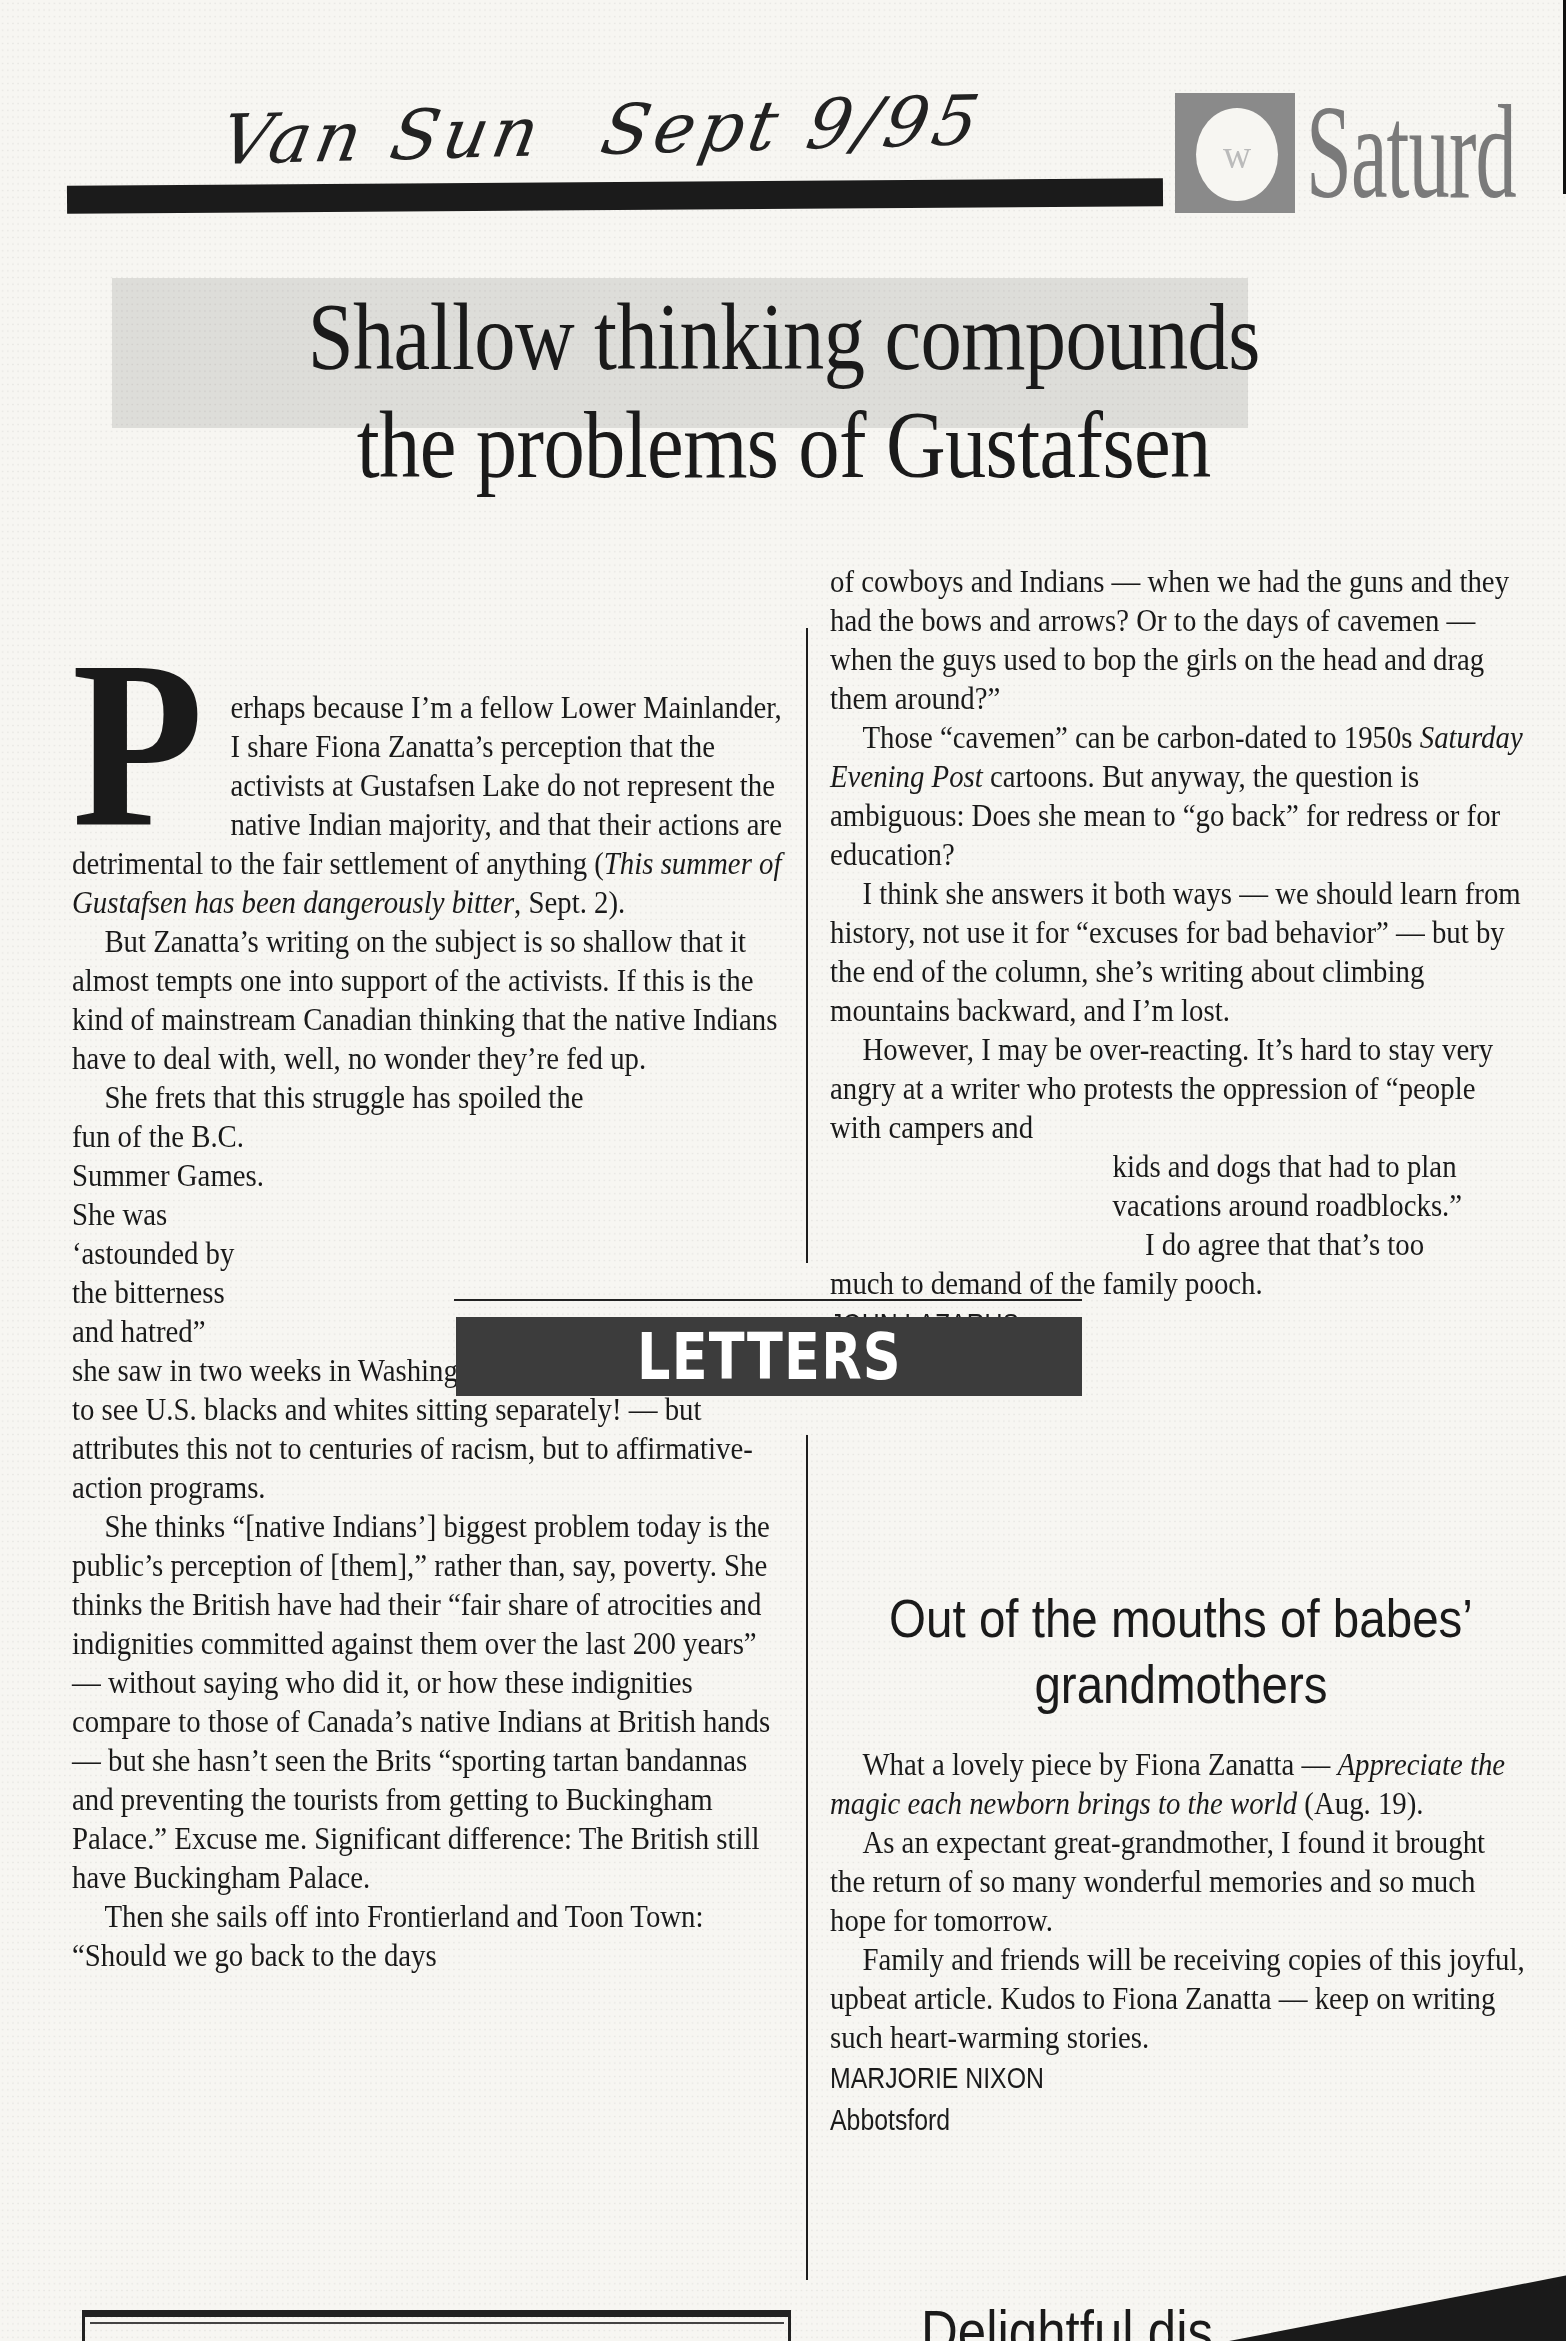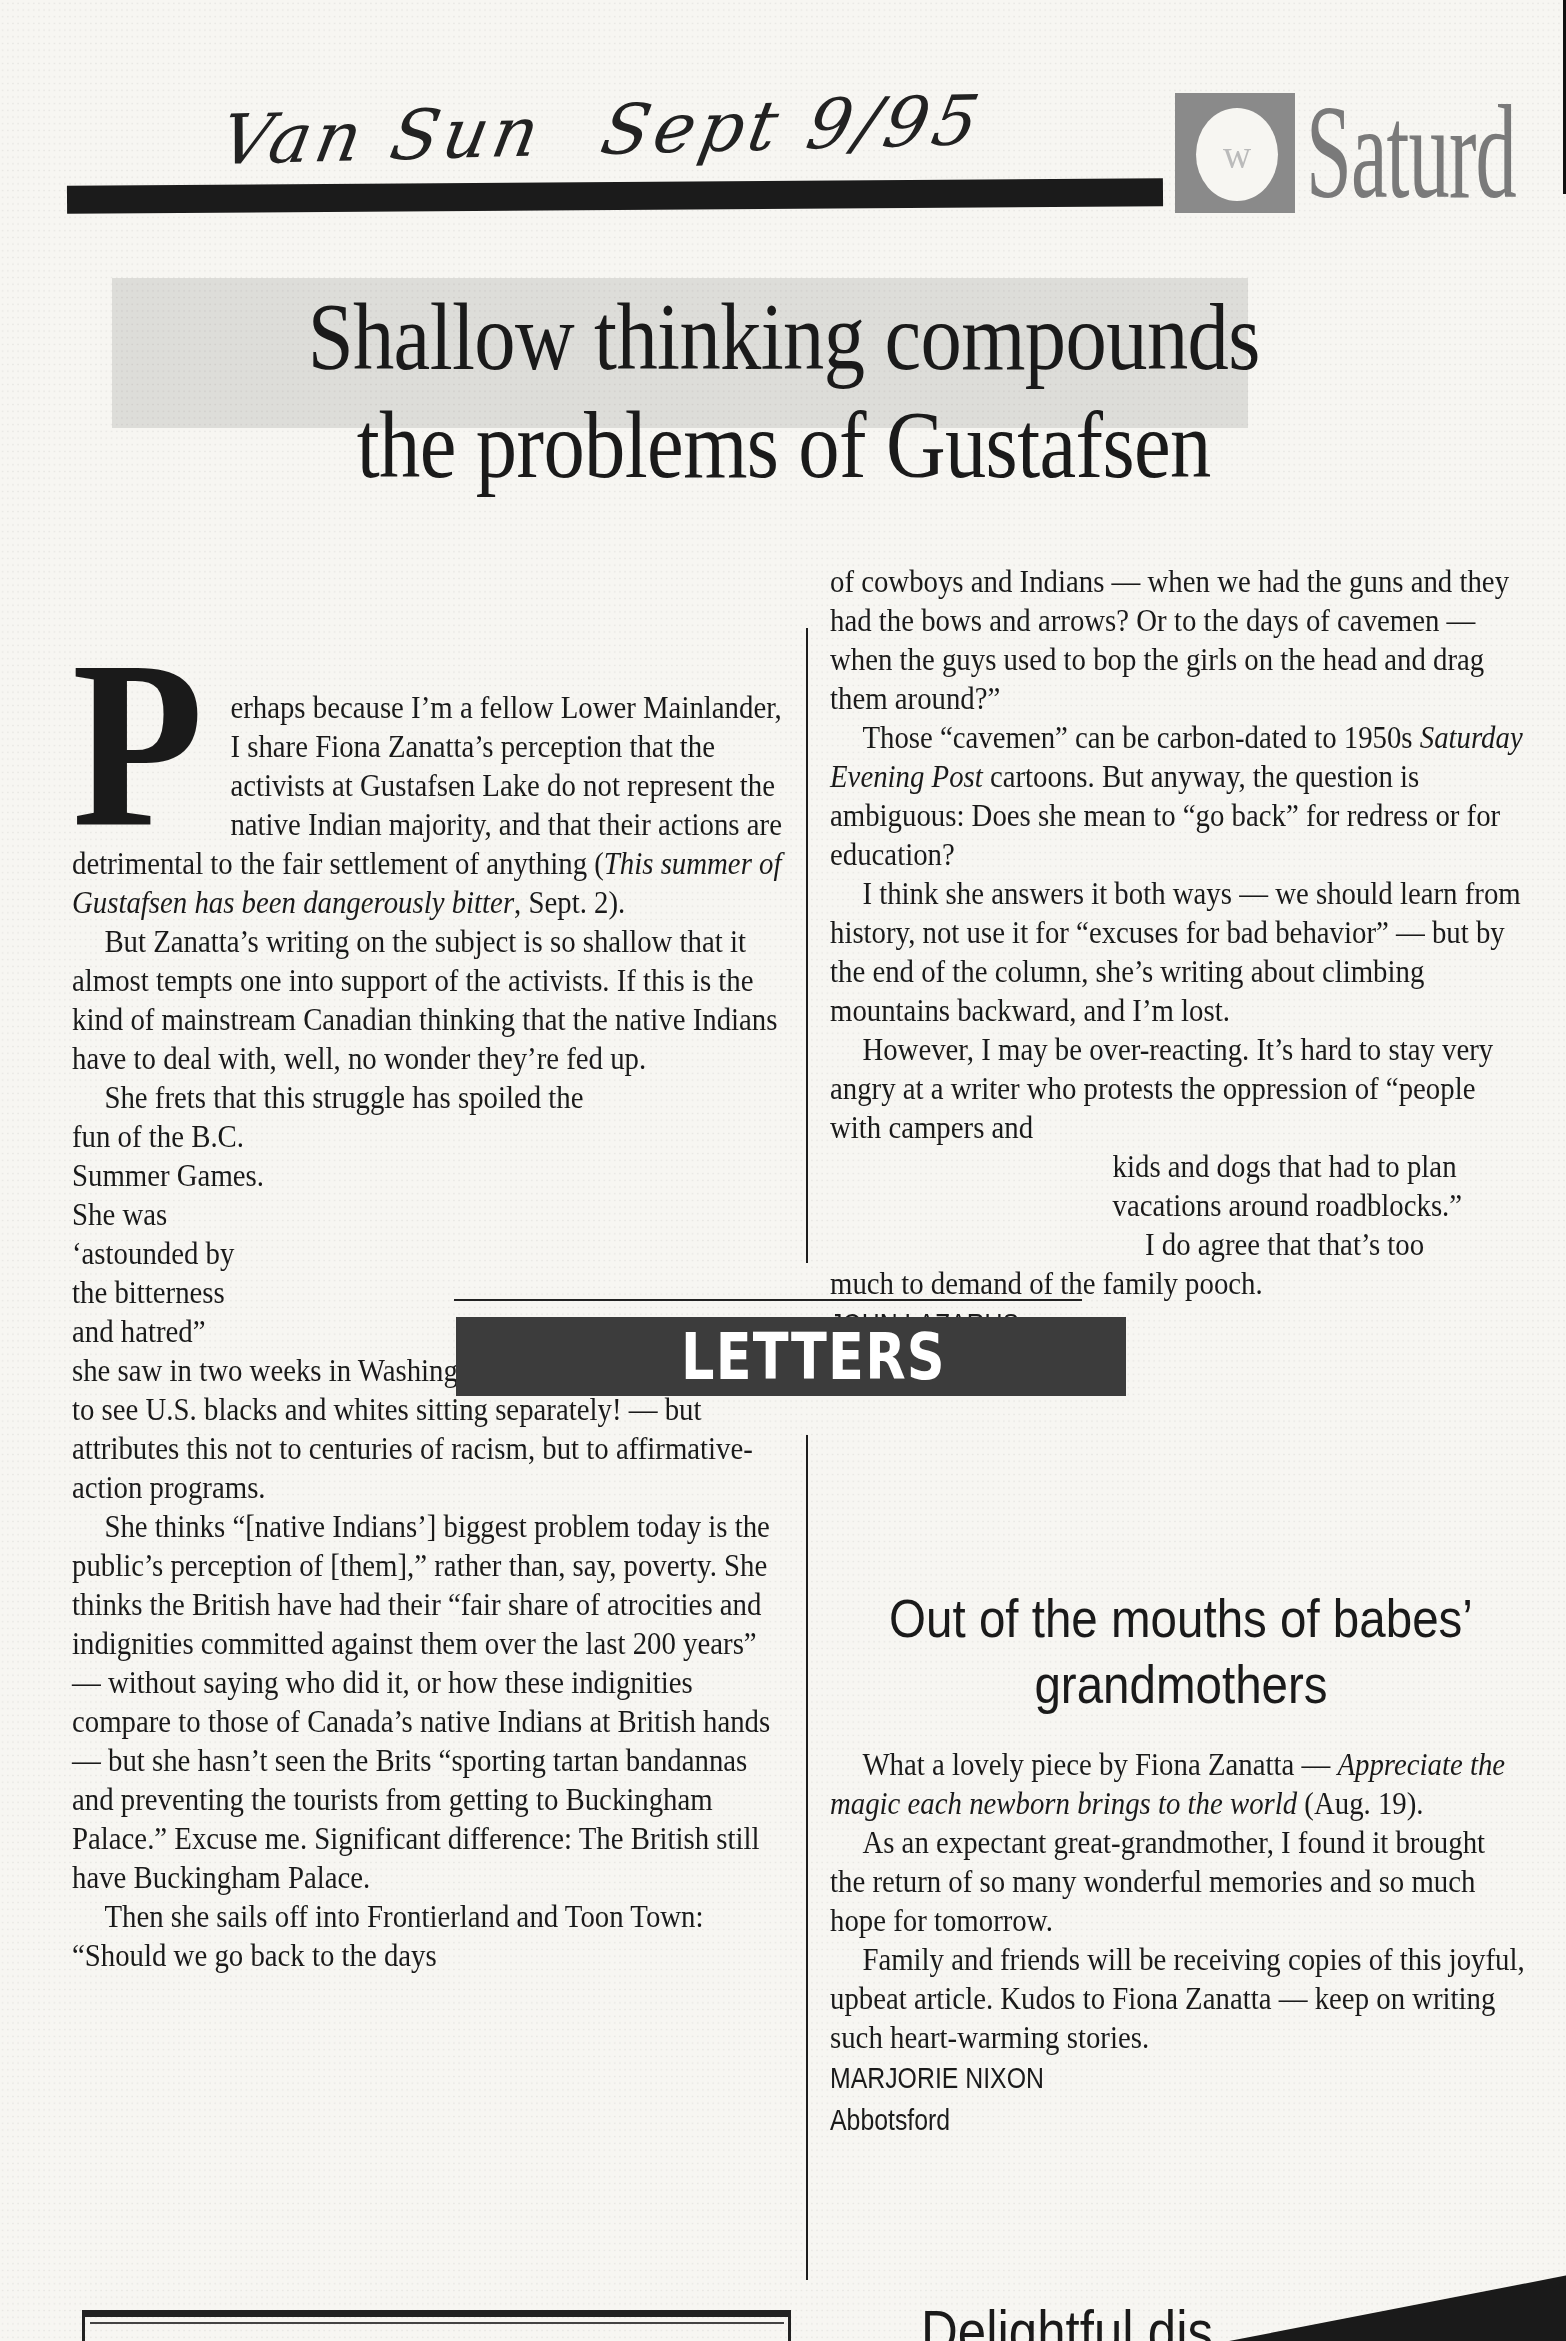--- a/index.html
+++ b/index.html
@@ -86,21 +86,21 @@
   }
   .col-rule {
     position: absolute; left: 806px; width: 2.2px; background: #1d1d1d;
   }
   
   .letters-topline {
     position: absolute; left: 454px; top: 1299px; width: 628px; height: 2.2px; background: #222;
   }
   .letters-banner {
     position: absolute; left: 456px; top: 1317px; width: 626px; height: 79px;
-    background: #3c3c3c; display: flex; align-items: center; justify-content: center; padding-left: 44px;
+    background: #3c3c3c; display: flex; align-items: center; justify-content: center;
   }
   .letters-banner span {
     font-family: "DejaVu Sans", sans-serif; font-weight: bold; color: #fff;
     font-size: 64px; letter-spacing: 1.5px; transform: scaleX(0.82);
   }
   
   .subhead {
     position: absolute; left: 822px; top: 1585px; width: 718px; text-align: center;
     font-family: "Liberation Sans", "DejaVu Sans", sans-serif; font-size: 54px; line-height: 66px;
     transform: scaleX(0.88); transform-origin: center top; margin: 0; font-weight: normal;

